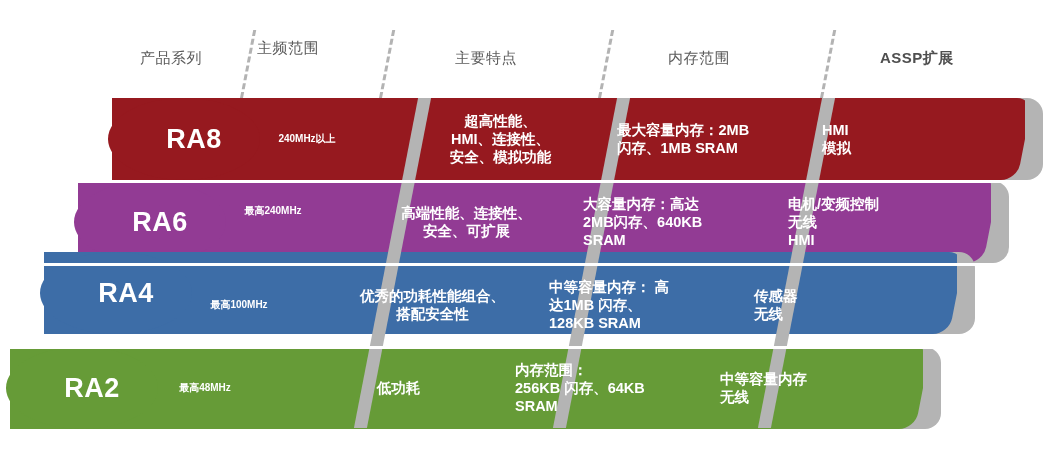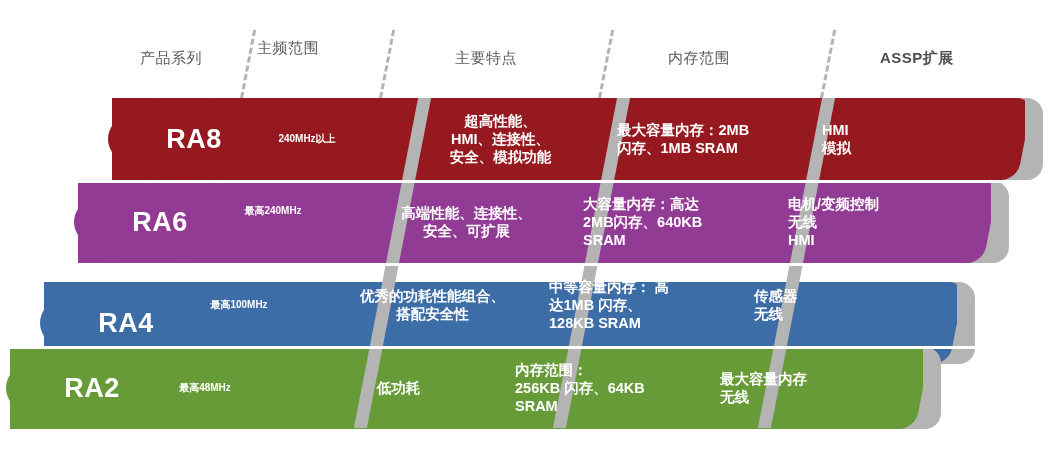--- a/index.html
+++ b/index.html
@@ -132,21 +132,21 @@
       </div>
       <div class="row" style="left: 78px; top: 181px; width: 921px; z-index: 2;">
         <div class="plate" style="left: 10px; width: 921px; background: rgb(180, 180, 180);"></div>
         <div class="band" style="left: 0px; width: 913px;">
           <div class="seg cap" style="left: -14px; width: 927px; background: rgb(146, 59, 148);"></div>
         </div>
         <div class="ellipse" style="left: -4px; top: 0px; background: rgb(146, 59, 148); z-index: 10;">
           <span>RA6</span>
         </div>
       </div>
-      <div class="row" style="left: 44px; top: 282px; width: 921px; z-index: 2;">
+      <div class="row" style="left: 44px; top: 252px; width: 921px; z-index: 2;">
         <div class="plate" style="left: 10px; width: 921px; background: rgb(180, 180, 180);"></div>
         <div class="band" style="left: 0px; width: 913px;">
           <div class="seg cap" style="left: -14px; width: 927px; background: rgb(61, 109, 167);"></div>
         </div>
         <div class="ellipse" style="left: -4px; top: 0px; background: rgb(61, 109, 167); z-index: 10;">
           <span>RA4</span>
         </div>
       </div>
       <div class="row" style="left: 10px; top: 347px; width: 921px; z-index: 2; text-align: center;">
         <div class="plate" style="left: 10px; width: 921px; background: rgb(180, 180, 180);"></div>
@@ -182,21 +182,21 @@
     <div class="cell c-mem" style="left: 549px; width: 185px; top: 264px; height: 82px; display: flex; flex-direction: column; justify-content: center; align-items: flex-start; z-index: 9;">中等容量内存： 高
 达1MB 闪存、
 128KB SRAM</div>
     <div class="cell c-assp" style="left: 754px; width: 160px; top: 264px; height: 82px; display: flex; flex-direction: column; justify-content: center; align-items: flex-start; z-index: 9;">传感器
 无线</div>
     <div class="cell c-freq" style="left: 130px; width: 150px; top: 347px; height: 82px; display: flex; flex-direction: column; justify-content: center; align-items: center; z-index: 9;">最高48MHz</div>
     <div class="cell c-feat" style="left: 296px; width: 205px; top: 347px; height: 82px; display: flex; flex-direction: column; justify-content: center; align-items: center; z-index: 9;">低功耗</div>
     <div class="cell c-mem" style="left: 515px; width: 185px; top: 347px; height: 82px; display: flex; flex-direction: column; justify-content: center; align-items: flex-start; z-index: 9;">内存范围：
 256KB 闪存、64KB
 SRAM</div>
-    <div class="cell c-assp" style="left: 720px; width: 160px; top: 347px; height: 82px; display: flex; flex-direction: column; justify-content: center; align-items: flex-start; z-index: 9;">最大容量内存
+    <div class="cell c-assp" style="left: 720px; width: 160px; top: 347px; height: 82px; display: flex; flex-direction: column; justify-content: center; align-items: flex-start; z-index: 9;">中等容量内存
 无线</div>
     <div class="sep" style="left: 386px; background: rgb(180, 180, 180);"></div>
     <div class="sep" style="left: 585px; background: rgb(180, 180, 180);"></div>
     <div class="sep" style="left: 790px; background: rgb(180, 180, 180);"></div>
     <div class="gutter" style="top: 180px; height: 3px; background: rgb(255, 255, 255);"></div>
     <div class="gutter" style="top: 263px; height: 3px; background: rgb(255, 255, 255);"></div>
     <div class="gutter" style="top: 346px; height: 3px; background: rgb(255, 255, 255);"></div>
     <div class="gutter" style="top: 429px; height: 26px; background: rgb(255, 255, 255);"></div>
   </div>
 

